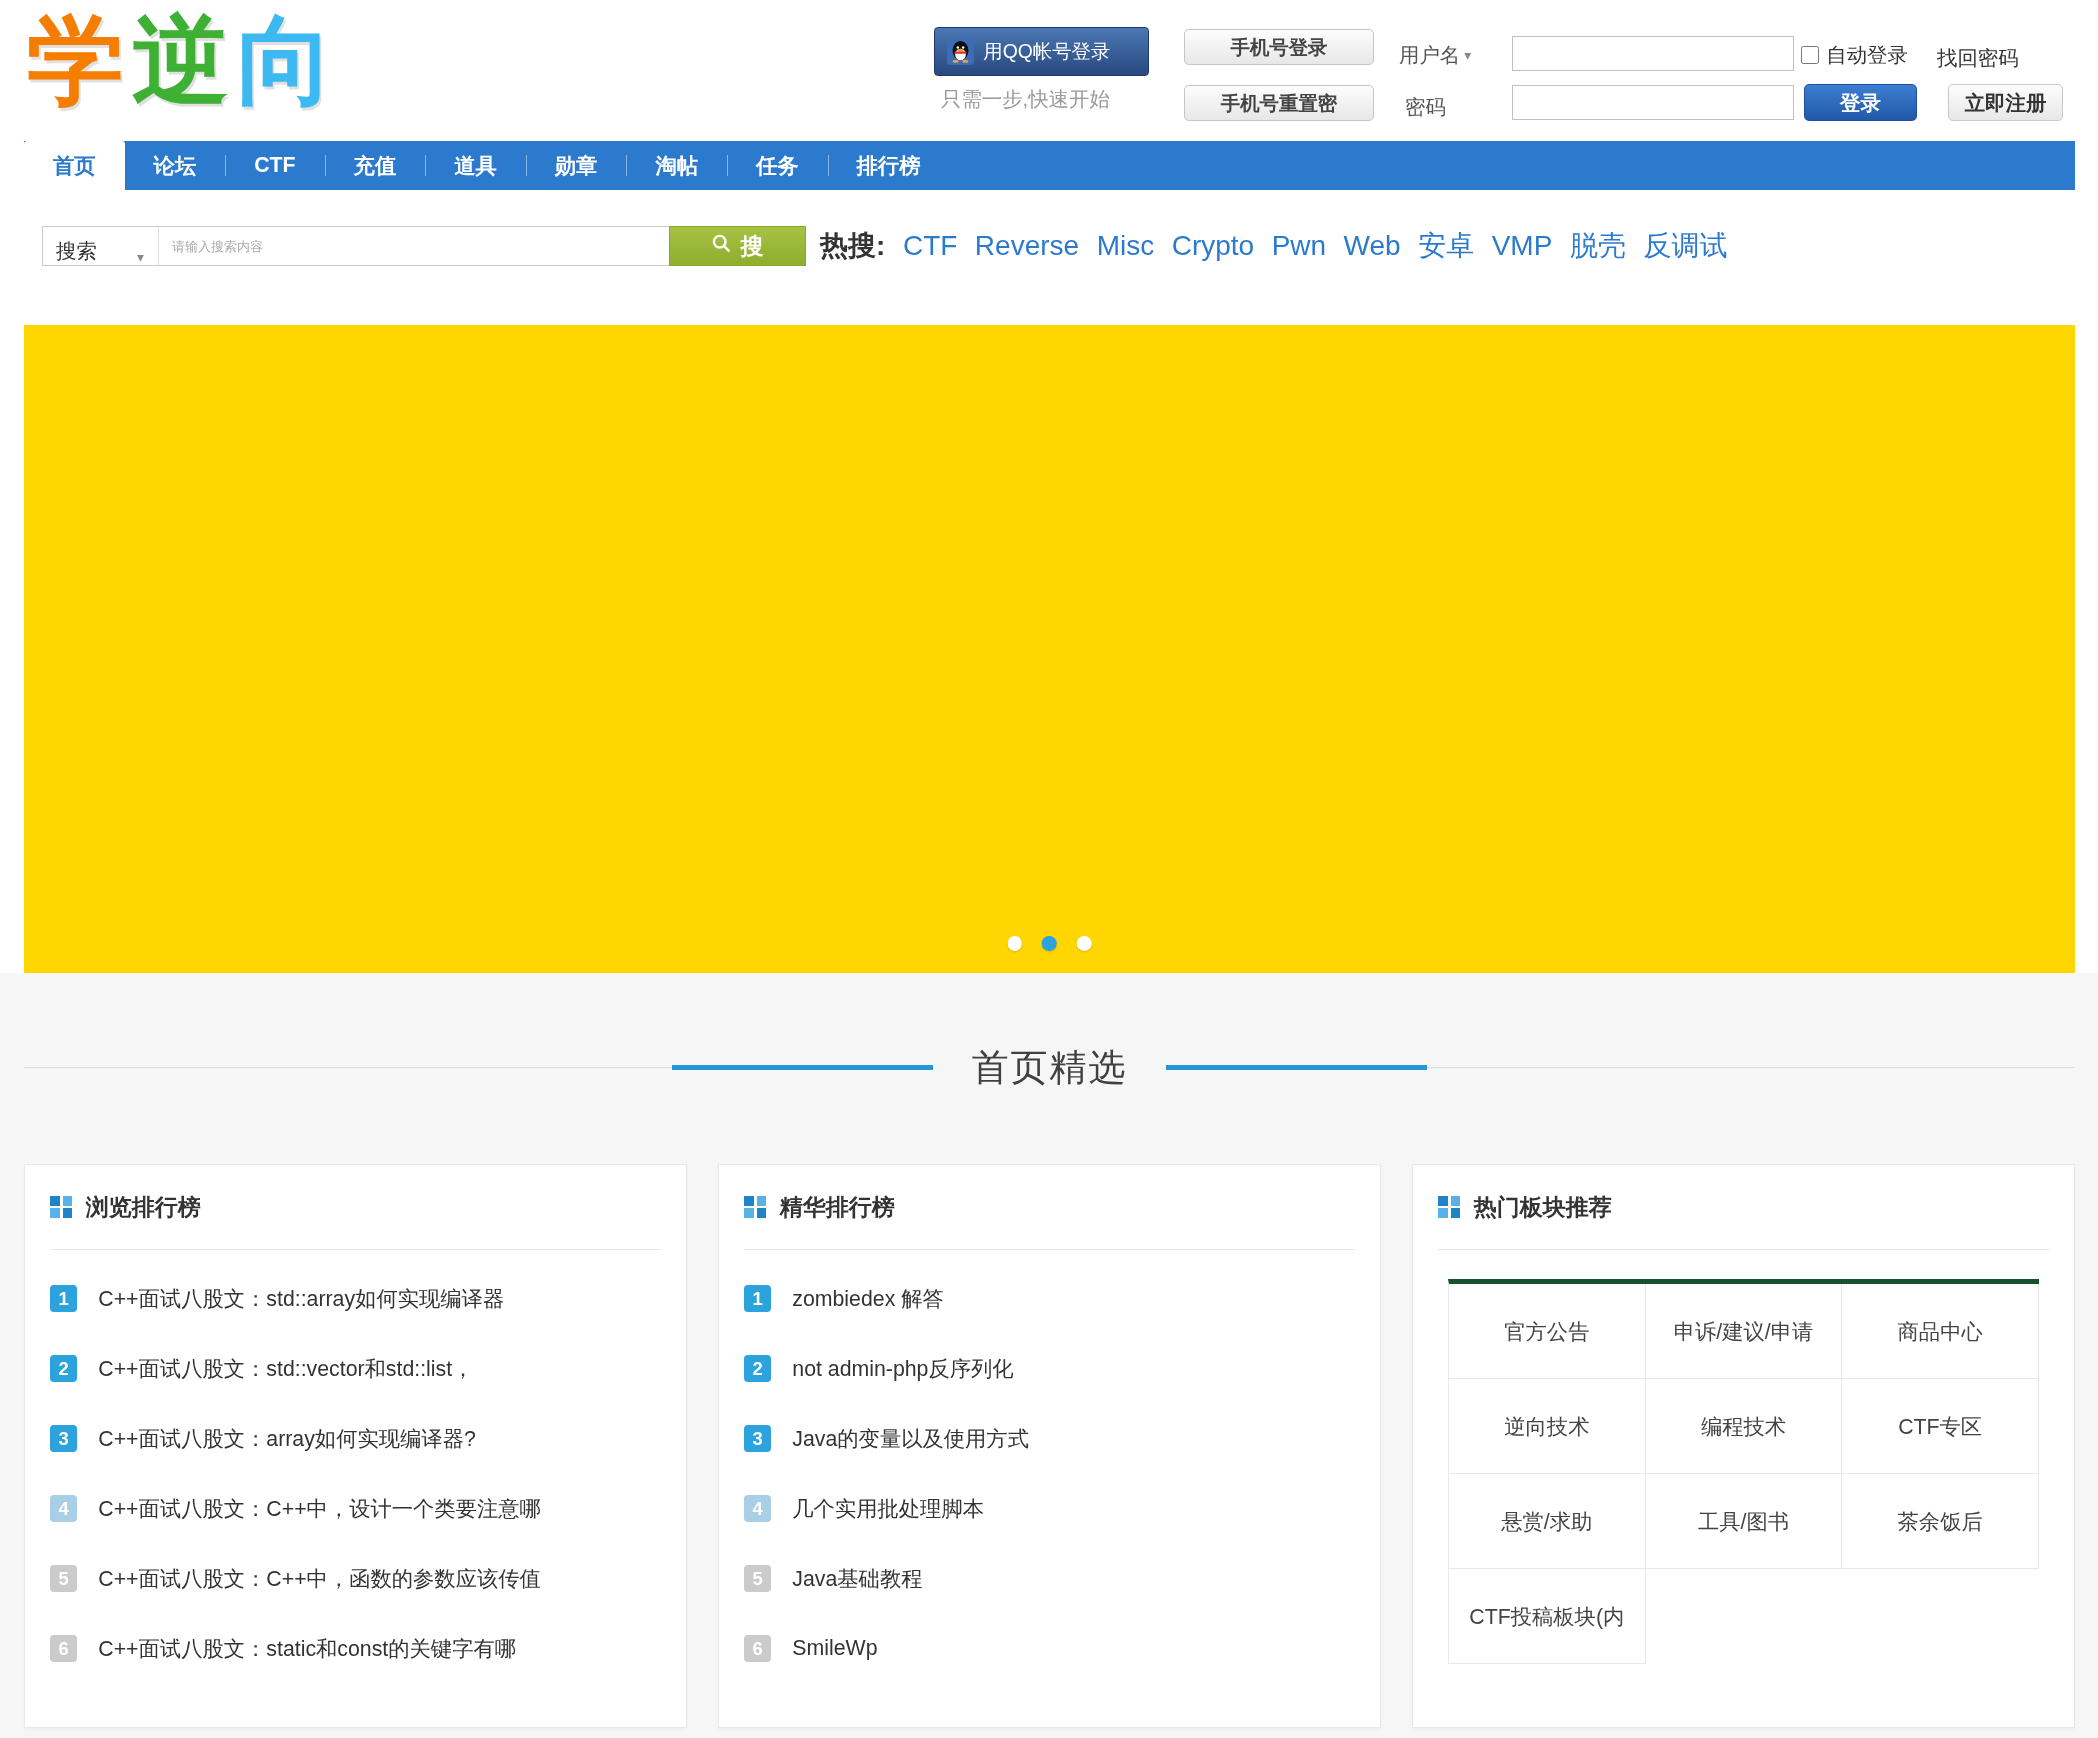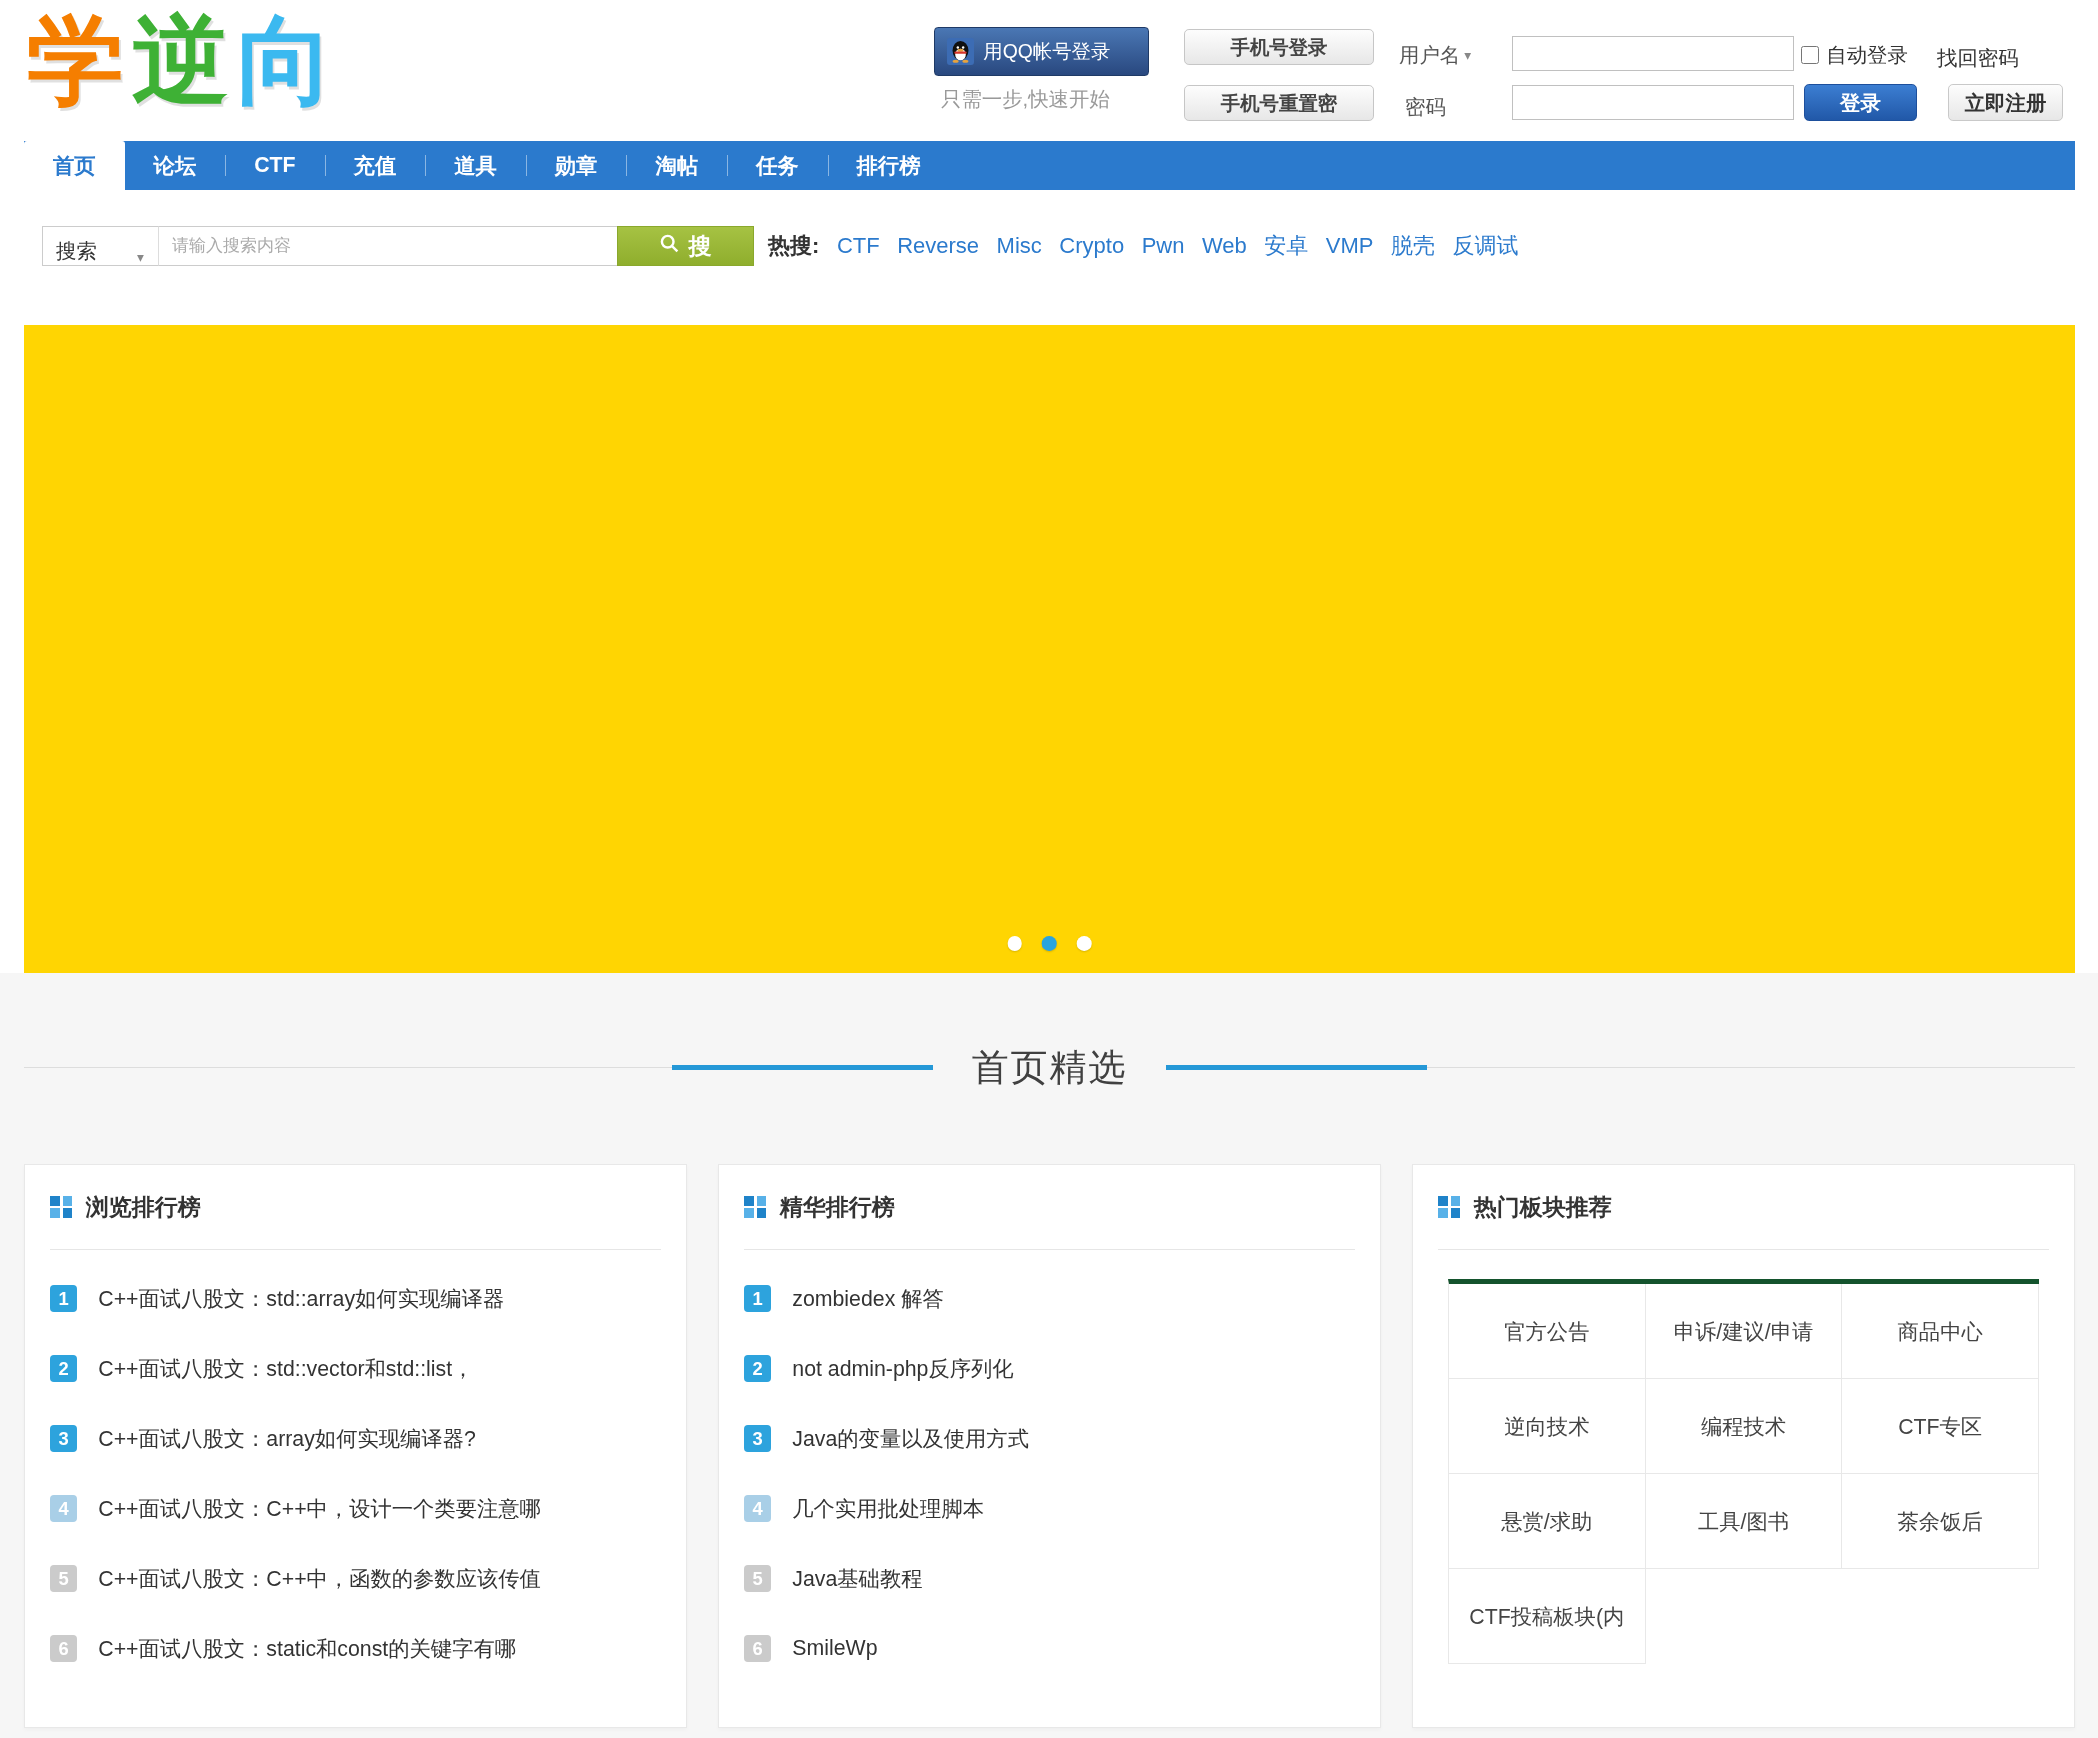--- a/index.html
+++ b/index.html
@@ -76,28 +76,28 @@
   .nav-item.active + .nav-item::before { display: none; }
 
   
   .searchrow { margin: 0 24px; height: 101px; background: #fff; display: flex; align-items: center; padding: 11.6px 17.5px 0; }
   .search-box { display: flex; height: 40px; align-items: stretch; }
   .search-select {
     display: flex; align-items: flex-end; justify-content: space-between; padding: 0 13.6px;
     border: 1px solid #ccc; border-right: 1px solid #ddd; width: 117px; background: #fff; cursor: pointer;
     font-size: 20.4px; color: #333;
   }
-  .search-input { width: 458px; border: 1px solid #ccc; border-left: none; border-right: none; font-size: 17px; padding: 0 13.6px; color: #15803d; outline: none; }
+  .search-input { width: 510px; border: 1px solid #ccc; border-left: none; border-right: none; font-size: 13px; padding: 0 13.6px; color: #15803d; outline: none; }
   .search-input::placeholder { color: #aaa; }
   .search-btn {
     width: 137px; background: linear-gradient(#a6c243, #8fae2d); border: 1px solid #8aa82c;
     color: #fff; font-size: 23px; font-weight: bold; display: flex; align-items: center; justify-content: center; gap: 8.7px; cursor: pointer;
     font-family: "Liberation Sans", "DejaVu Sans", sans-serif;
   }
-  .hot { margin-left: 14.6px; display: flex; align-items: center; gap: 17.5px; font-size: 22px; white-space: nowrap; }
+  .hot { margin-left: 14.6px; display: flex; align-items: center; gap: 17.5px; font-size: 28px; white-space: nowrap; }
   .hot-label { font-weight: bold; color: #333; }
   .hot a { color: #2b7acd; text-decoration: none; cursor: pointer; }
 
   
   .banner { margin: 34px 24px 0; height: 648px; background: #ffd502; position: relative; cursor: pointer; }
   .dots { position: absolute; left: 50%; transform: translateX(-50%); bottom: 22px; display: flex; gap: 20.4px; }
   .dot { width: 14.6px; height: 14.6px; border-radius: 50%; background: #fff; cursor: pointer; box-shadow: 0 1px 1.9px rgba(0,0,0,0.15); }
   .dot.active { background: #2aa4df; }
 
   

